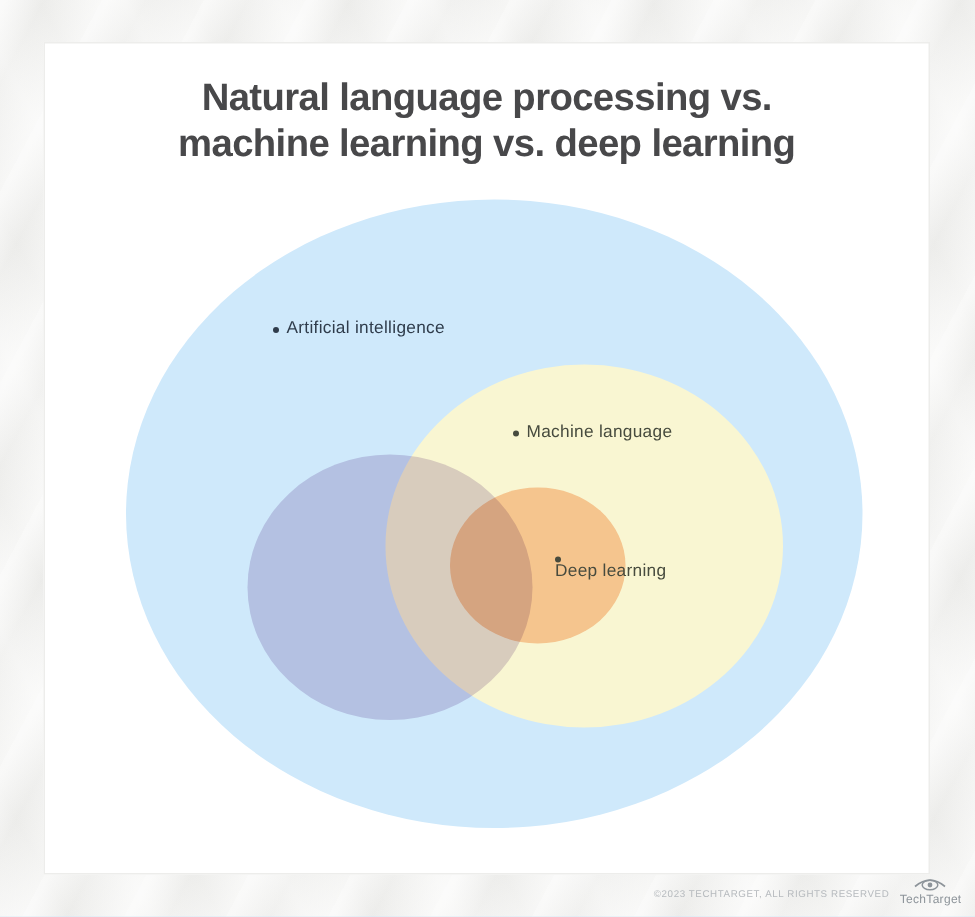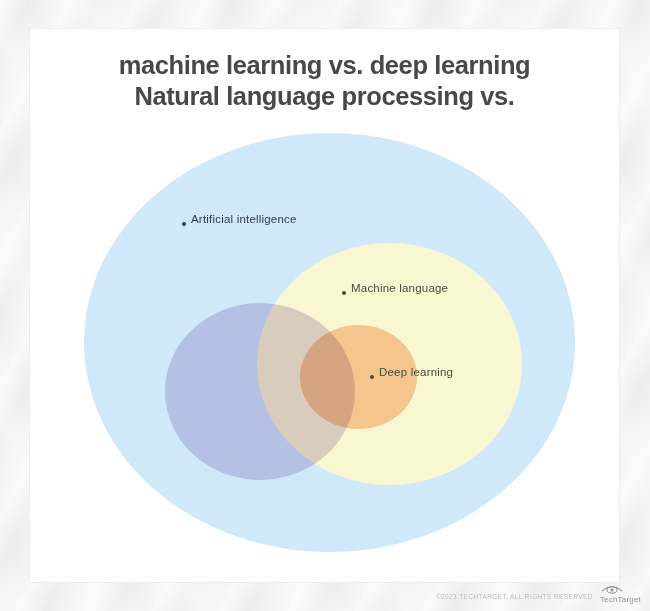--- a/index.html
+++ b/index.html
@@ -38,36 +38,36 @@
 
   .vshape { position: absolute; border-radius: 50%; }
   .set-ai  { left: 54px;  top: 104px; width: 491px; height: 419px; background: #cfe9fb; }
   .set-ml  { left: 227px; top: 214px; width: 265px; height: 242px; background: #f9f6d2; }
   .set-dl  { left: 270px; top: 296px; width: 117px; height: 104px; background: #fbccac; mix-blend-mode: multiply; }
   .set-nlp { left: 135px; top: 274px; width: 190px; height: 177px; background: #ded4e6; mix-blend-mode: multiply; }
 
   .vlabel {
     position: absolute;
     display: flex;
-    align-items: flex-end;
+    align-items: flex-start;
     font-size: 11.5px;
     line-height: 13px;
     letter-spacing: 0.2px;
     z-index: 5;
   }
   .vlabel .dot {
     width: 4px; height: 4px;
     border-radius: 50%;
     background: currentColor;
     margin: 5px 5px 0 0;
     flex: 0 0 auto;
   }
   .lbl-ai  { left: 152px; top: 184px; color: #2f3c4b; }
   .lbl-ml  { left: 312px; top: 253px; color: #474b3e; }
-  .lbl-dl  { left: 340px; top: 337px; color: #474b3e; }
+  .lbl-dl  { left: 340px; top: 337px; color: #474b3e; flex-direction: column; }
   .lbl-nlp { left: 152px; top: 352px; color: #2f3c4b; }
   .lbl-nlp .text { width: 66px; }
 
   .footer {
     position: absolute;
     top: 582px; right: 9px;
     display: flex;
     align-items: flex-end;
     gap: 7px;
   }
@@ -75,36 +75,37 @@
     font-size: 6.5px;
     letter-spacing: 0.4px;
     color: #b6babe;
     text-transform: uppercase;
     margin-bottom: 4px;
     white-space: nowrap;
   }
   .brandblock {
     display: flex;
     flex-direction: column;
+    align-items: center;
     gap: 1px;
   }
   .brand-name {
     font-size: 8px;
     color: #8d949a;
     letter-spacing: 0.2px;
   }
 </style>
 </head>
 <body>
 
 <div class="card">
 
   <div class="title">
+    <div>Natural language processing vs.</div>
     <div>machine learning vs. deep learning</div>
-    <div>Natural language processing vs.</div>
   </div>
 
   <div class="venn">
     <div class="vshape set-ai"></div>
     <div class="vshape set-ml"></div>
     <div class="vshape set-dl"></div>
     <div class="vshape set-nlp"></div>
 
     <div class="vlabel lbl-ai">
       <span class="dot"></span>

